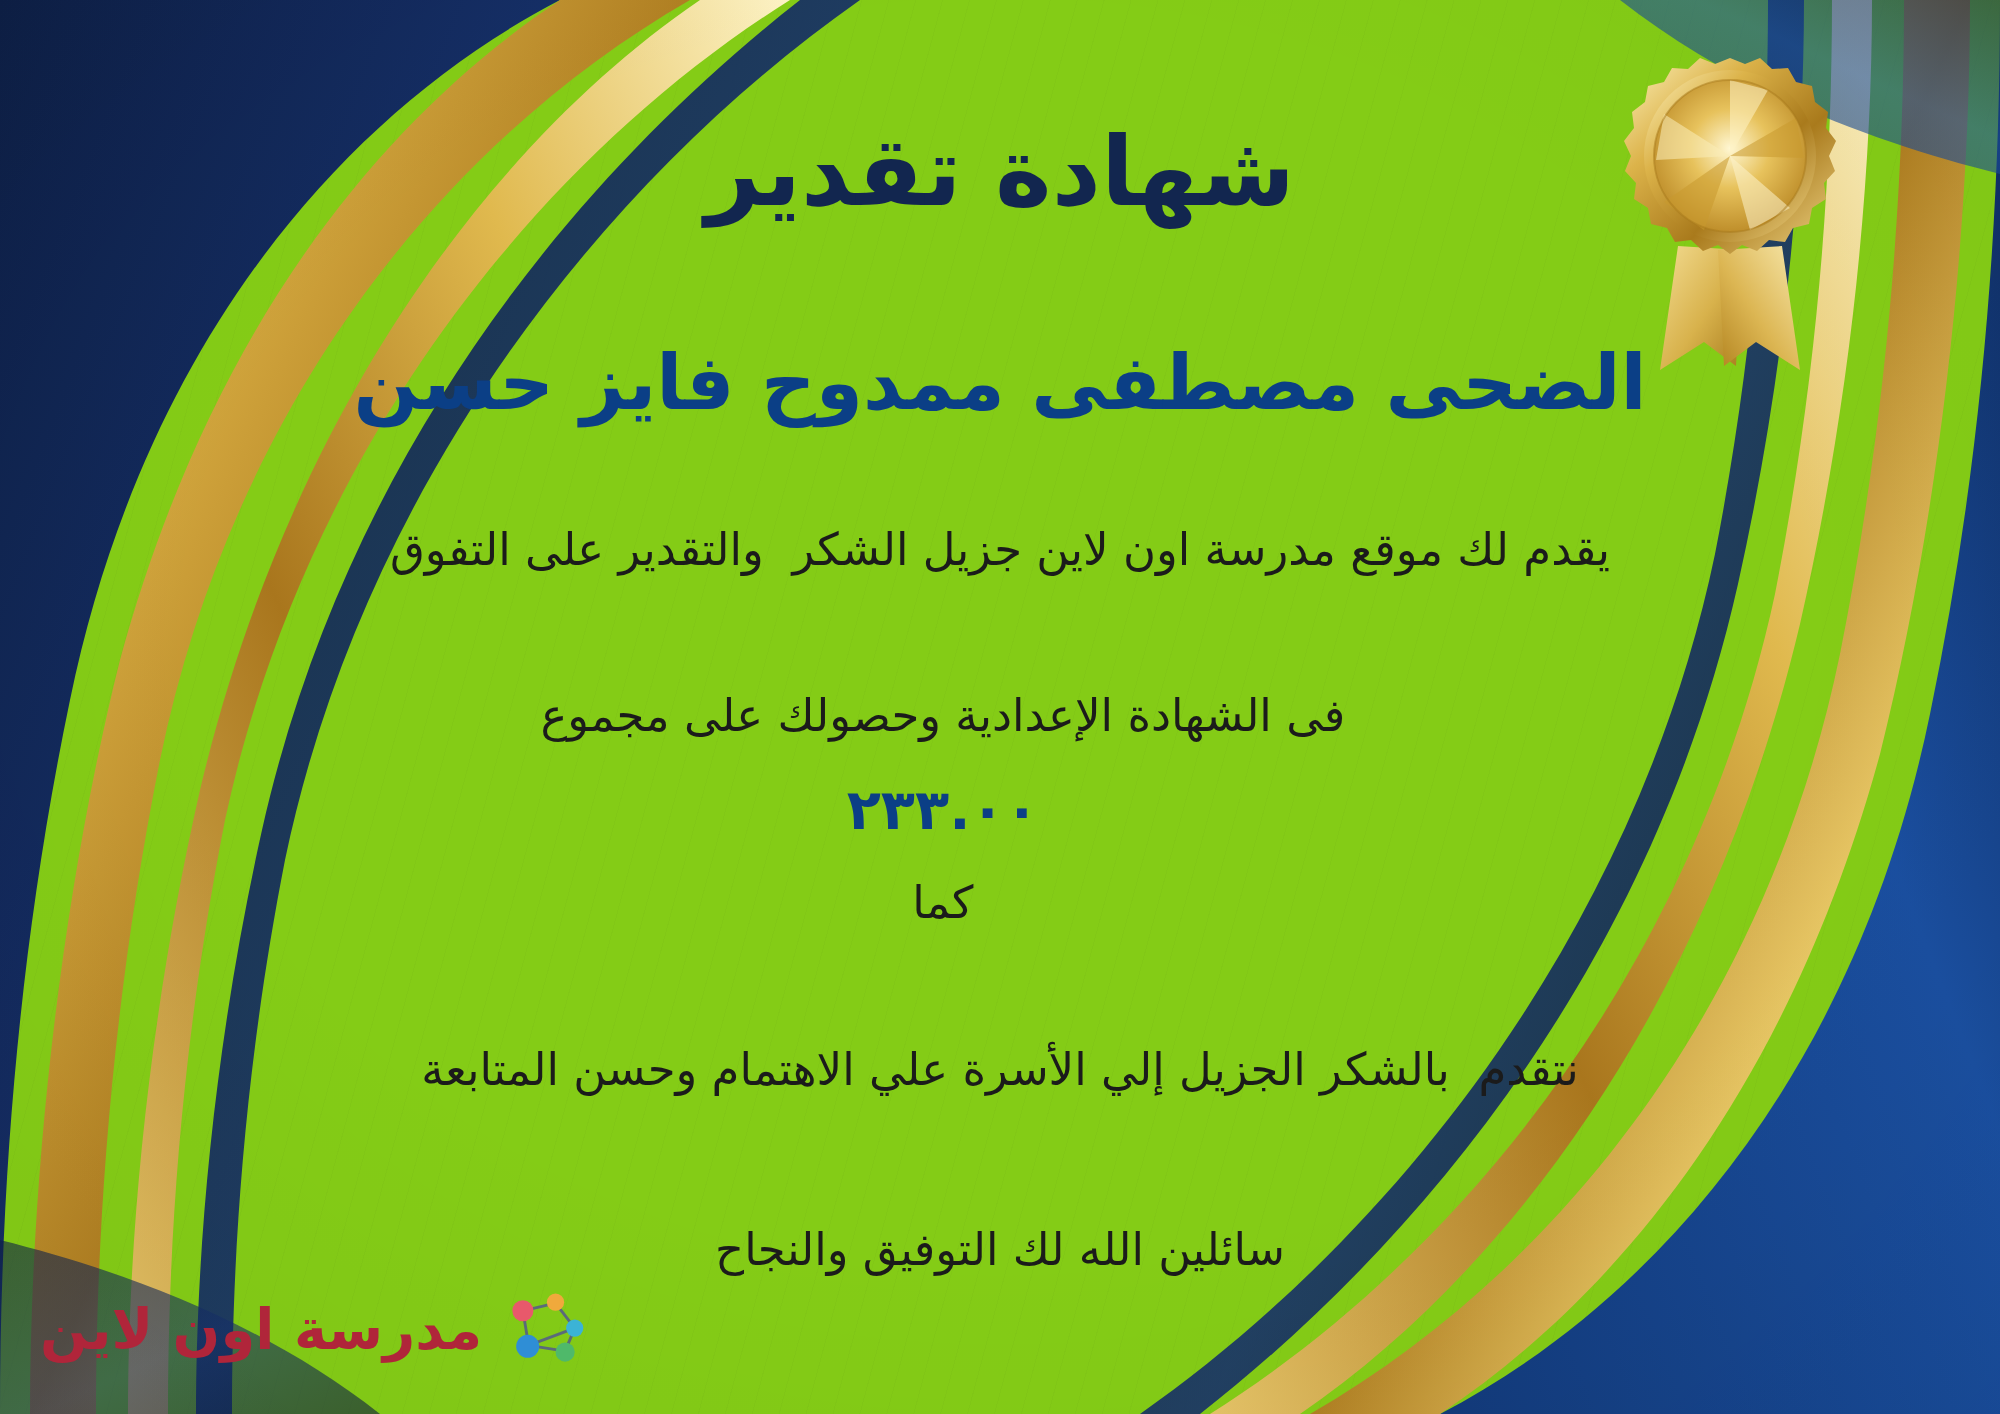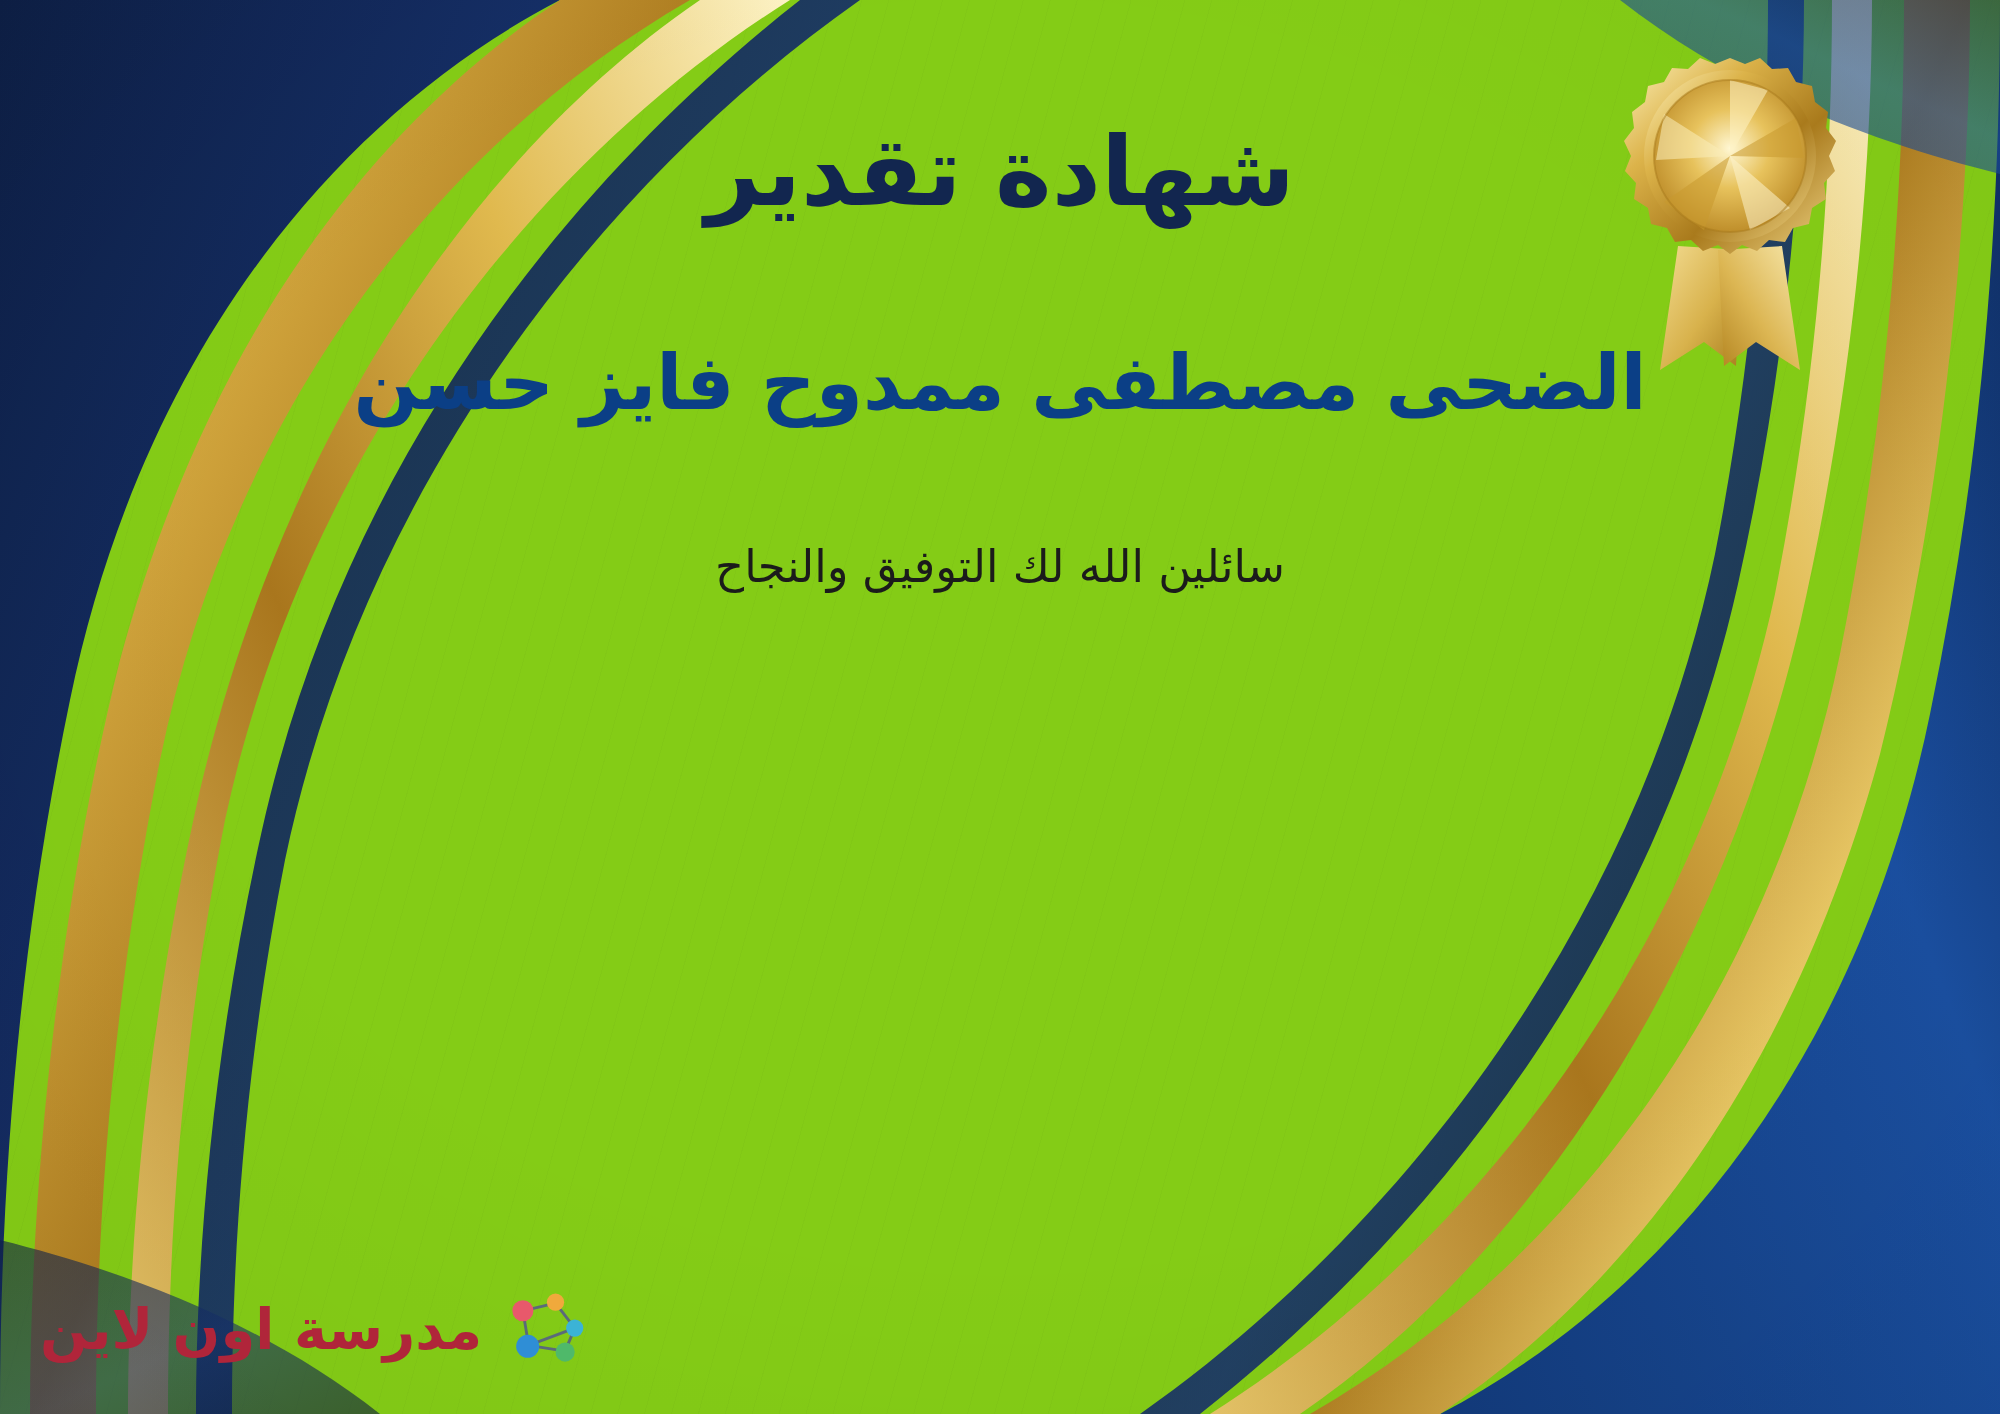--- a/index.html
+++ b/index.html
@@ -271,20 +271,29 @@
       </g>
     </svg>
   </div>
 
   <div class="content">
 
     <div class="cert-title">شهادة تقدير</div>
 
     <div class="recipient-name">الضحى مصطفى ممدوح فايز حسن</div>
 
+    <div class="body-block">
+      <span class="body-line">يقدم لك موقع مدرسة اون لاين جزيل الشكر  والتقدير على التفوق</span>
+      <span class="body-line">
+        <span>فى الشهادة الإعدادية وحصولك على مجموع</span>
+        <span class="score">٢٣٣.٠٠</span>
+        <span>كما</span>
+      </span>
+      <span class="body-line">نتقدم  بالشكر الجزيل إلي الأسرة علي الاهتمام وحسن المتابعة</span>
+    </div>
 
     <div class="closing-line">سائلين الله لك التوفيق  والنجاح</div>
   </div>
 
   <div class="brand">
     <div class="brand-row">
       <div class="brand-ar">مدرسة اون لاين</div>
       <svg class="brand-mark" viewBox="0 0 100 100" xmlns="http://www.w3.org/2000/svg">
         <line x1="28" y1="30" x2="62" y2="22" stroke="#5a6a7a" stroke-width="3"></line>
         <line x1="28" y1="30" x2="34" y2="66" stroke="#5a6a7a" stroke-width="3"></line>

